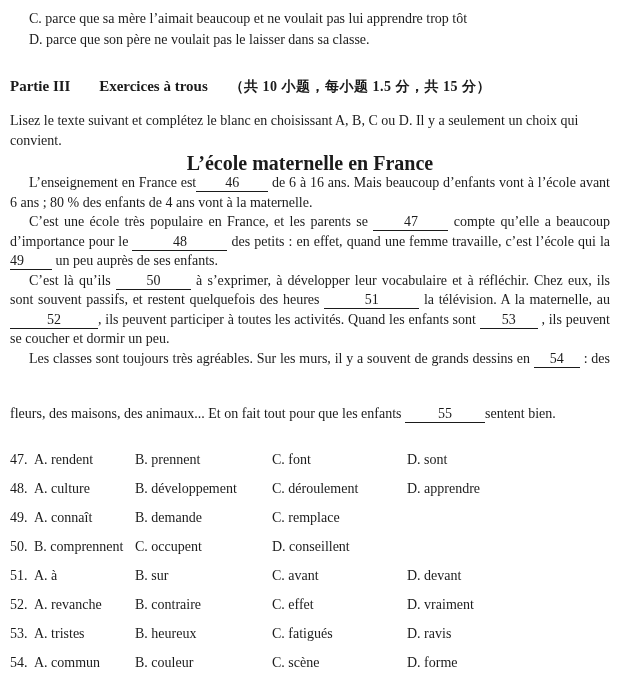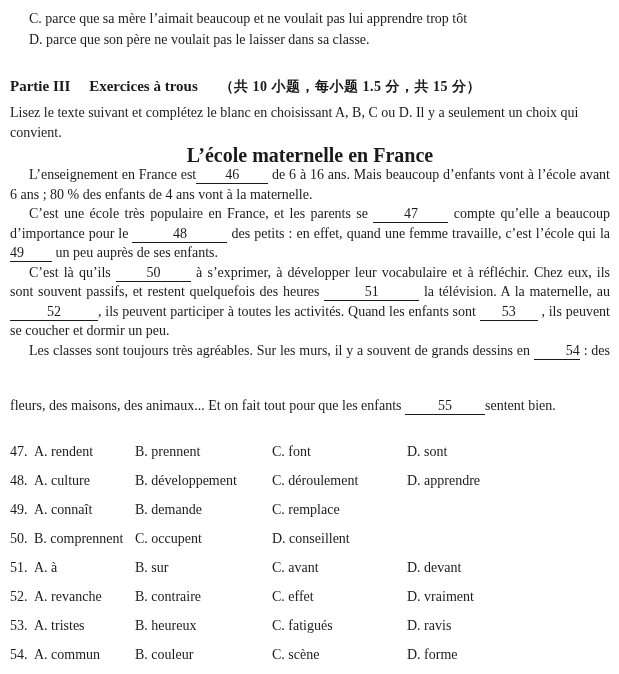--- a/index.html
+++ b/index.html
@@ -8,25 +8,25 @@
     width: 619px; height: 674px; overflow: hidden;
     font-family: "Liberation Serif", "DejaVu Serif", serif;
     font-size: 14px; color: #1b1b1b;
     -webkit-font-smoothing: antialiased;
   }
   .page { padding: 8px 9px 0 10px; }
 
   .prev-options p { padding-left: 19px; line-height: 21px; }
 
   .section-heading { margin-top: 25px; font-weight: bold; font-size: 15px; line-height: 22px; white-space: nowrap; }
-  .part-label { margin-right: 15px; font-family: Liberation Serif, serif; }
+  .part-label { margin-right: 25px; font-family: Liberation Serif, serif; }
   .part-title { margin-right: 18px; }
   .score-note { font-size: 14px; letter-spacing: 0.5px; }
 
-  .instructions { margin-top: 5px; line-height: 20px; }
+  .instructions { margin-top: 13px; line-height: 20px; }
 
   .passage-title { margin-top: 2px; text-align: center; font-size: 20px; font-weight: bold; line-height: 20px; }
 
   #passage .para { text-align: justify; text-indent: 19px; line-height: 19.5px; }
   .blank {
     display: inline-block; text-indent: 0;
     border-bottom: 1px solid #1b1b1b;
     text-align: center; height: 17px; line-height: 16px;
     vertical-align: baseline; padding-bottom: 1px;
   }
@@ -56,21 +56,21 @@
   </h2>
 
   <p class="instructions">Lisez le texte suivant et complétez le blanc en choisissant A, B, C ou D. Il y a seulement un choix qui convient.</p>
 
   <h3 class="passage-title">L’école maternelle en France</h3>
 
   <div id="passage">
       <p class="para">L’enseignement en France est<span class="blank" style="width: 72px;">46</span> de 6 à 16 ans. Mais beaucoup d’enfants vont à l’école avant 6 ans ; 80 % des enfants de 4 ans vont à la maternelle.</p>
       <p class="para">C’est une école très populaire en France, et les parents se <span class="blank" style="width: 75px;">47</span> compte qu’elle a beaucoup d’importance pour le <span class="blank" style="width: 95px;">48</span> des petits : en effet, quand une femme travaille, c’est l’école qui la <span class="blank" style="width: 42px; text-align: left;">49</span> un peu auprès de ses enfants.</p>
       <p class="para">C’est là qu’ils <span class="blank" style="width: 75px;">50</span> à s’exprimer, à développer leur vocabulaire et à réfléchir. Chez eux, ils sont souvent passifs, et restent quelquefois des heures <span class="blank" style="width: 95px;">51</span> la télévision. A la maternelle, au<span class="blank" style="width: 88px;">52</span>, ils peuvent participer à toutes les activités. Quand les enfants sont <span class="blank" style="width: 58px;">53</span> , ils peuvent se coucher et dormir un peu.</p>
-      <p class="para">Les classes sont toujours très agréables. Sur les murs, il y a souvent de grands dessins en <span class="blank" style="width: 46px; text-align: right;">54</span> : des fleurs, des maisons, des animaux... Et on fait tout pour que les enfants <span class="blank" style="width: 80px; margin-top: 38px;">55</span>sentent bien.</p>
+      <p class="para">Les classes sont toujours très agréables. Sur les murs, il y a souvent de grands dessins en <span class="blank" style="width: 46px;">54</span> : des fleurs, des maisons, des animaux... Et on fait tout pour que les enfants <span class="blank" style="width: 80px; margin-top: 38px;">55</span>sentent bien.</p>
     </div>
 
   <div id="questions">
       <div class="q-row">
         <span class="q-num">47.</span>
         <span class="q-opt">A. rendent</span>
         <span class="q-opt">B. prennent</span>
         <span class="q-opt">C. font</span>
         <span class="q-opt">D. sont</span>
       </div>

